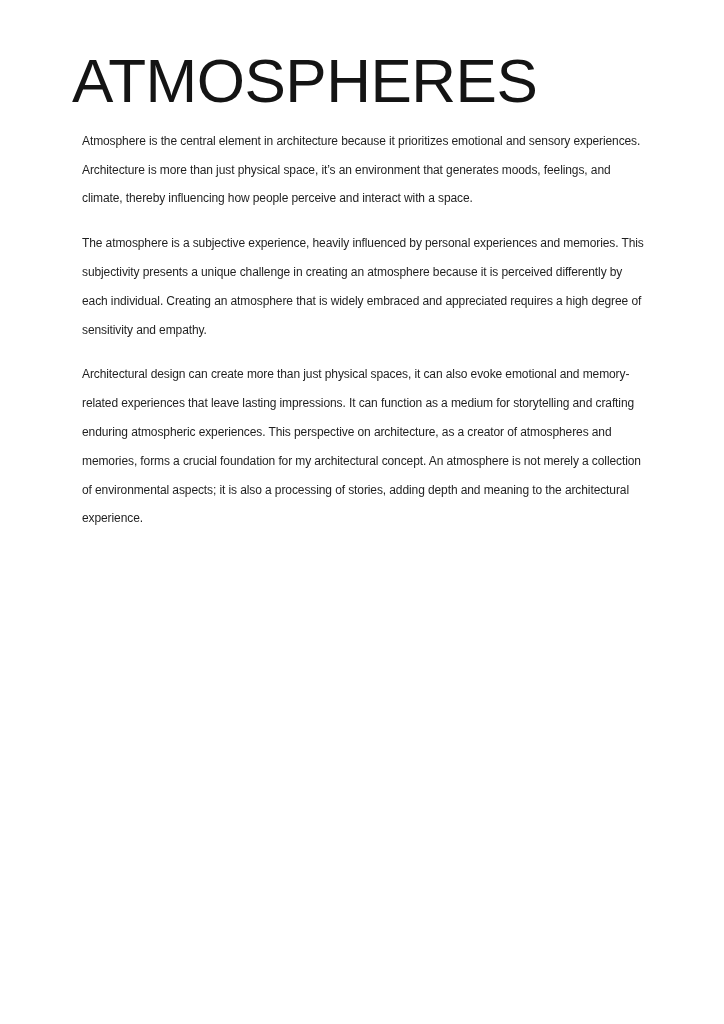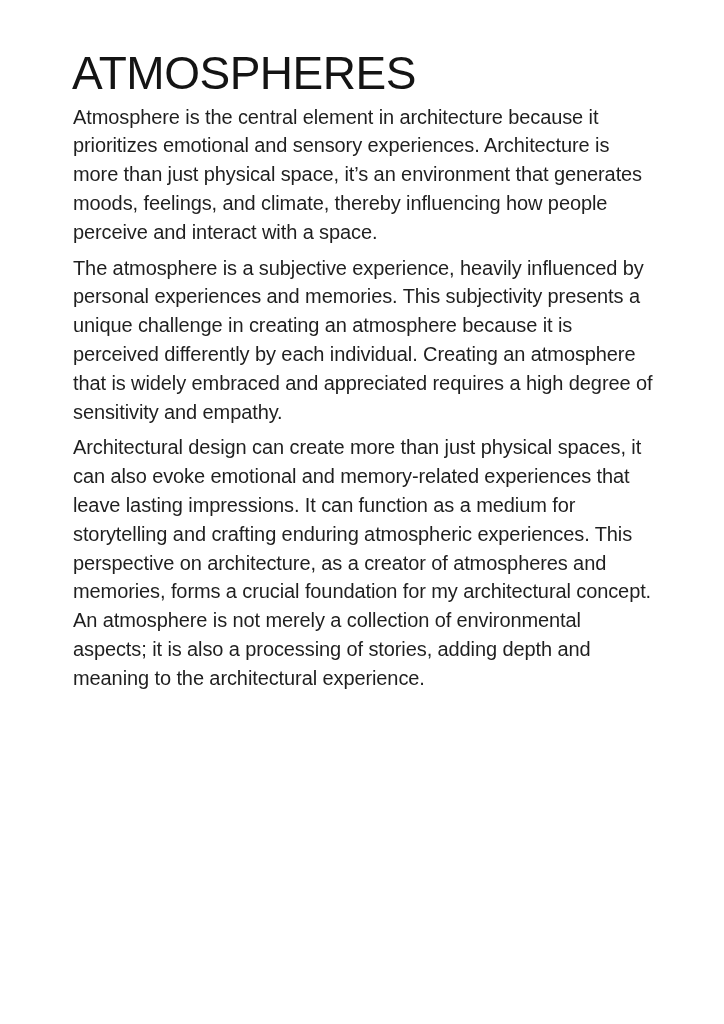--- a/index.html
+++ b/index.html
@@ -16,31 +16,31 @@
   }
   .page {
     position: relative;
     width: 724px;
     height: 1024px;
     box-sizing: border-box;
     padding: 52px 58px 0 66px;
     background: #ffffff;
   }
   .doc-title {
-    font-size: 46px;
+    font-size: 62px;
     line-height: 0.95;
     font-weight: 400;
     letter-spacing: -0.5px;
     margin: 0 0 6px 6px;
     color: #141414;
     white-space: nowrap;
   }
   .body-block {
-    margin: 7px;
-    font-size: 20px;
+    margin: 16px;
+    font-size: 12px;
     line-height: 28.8px;
     letter-spacing: -0.1px;
     color: #1f1f1f;
     text-align: left;
     max-width: 608px;
   }
   .body-block + .body-block {
     margin-top: 0;
   }
 </style>

